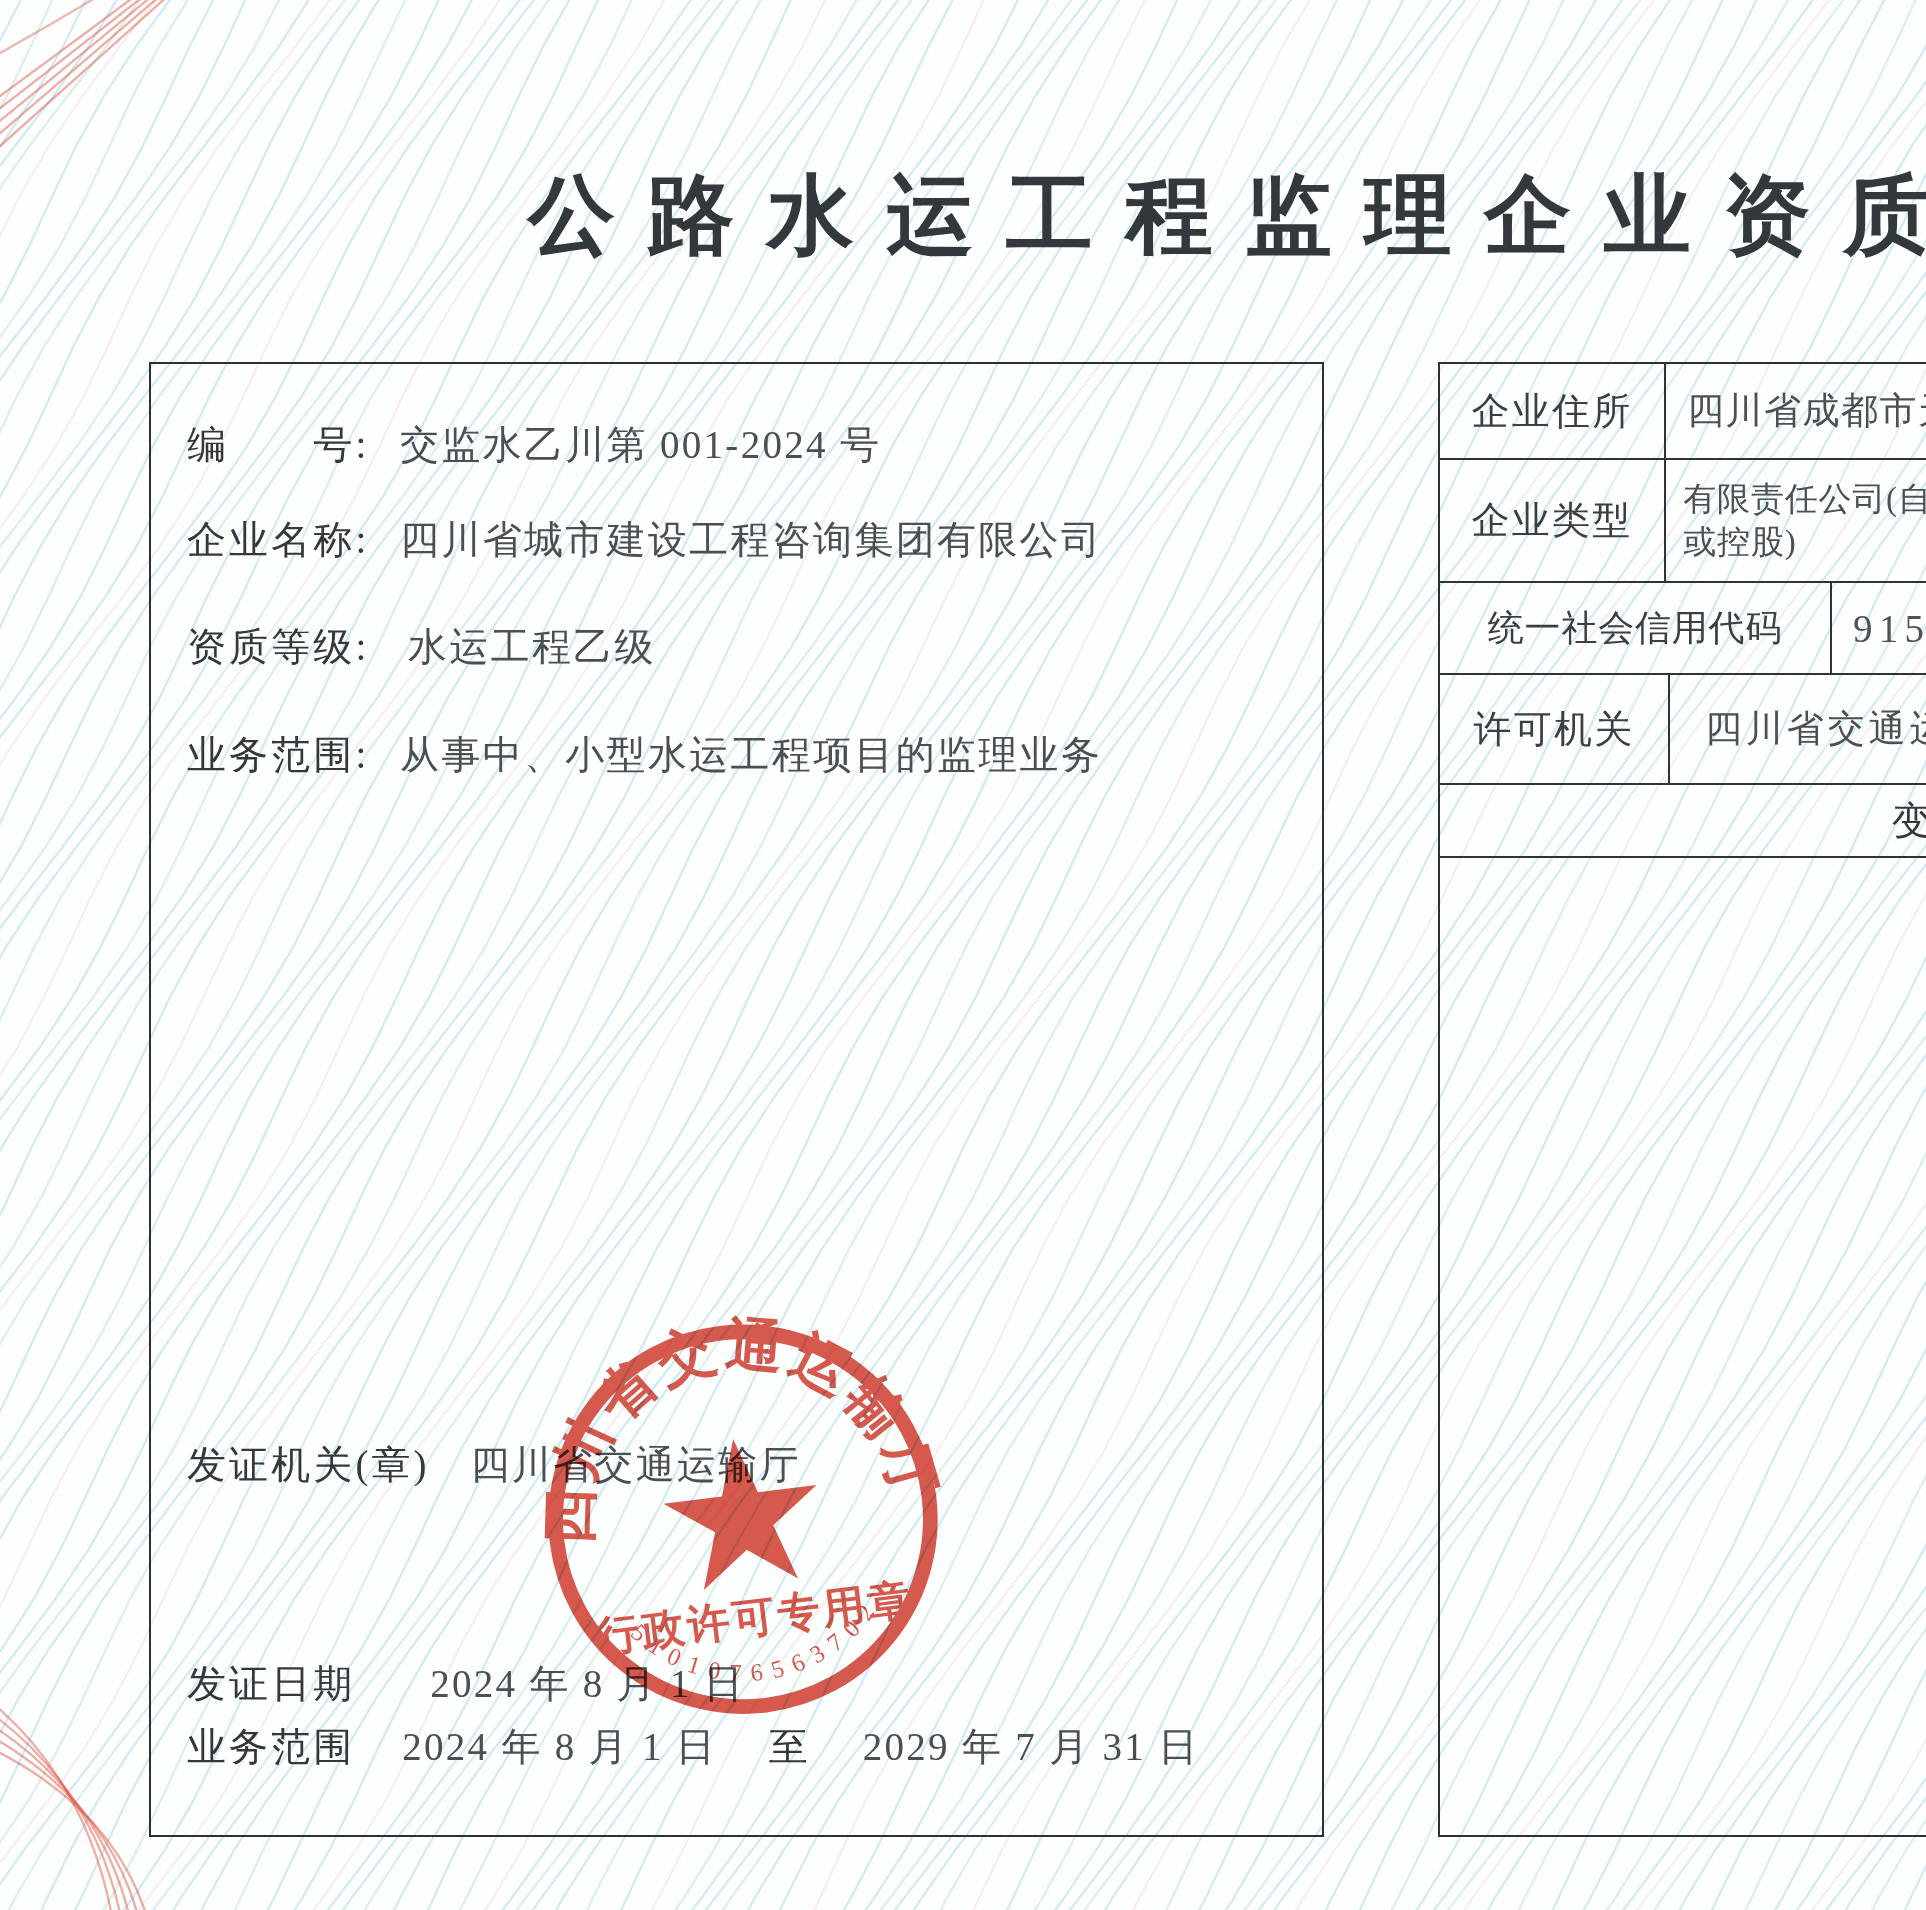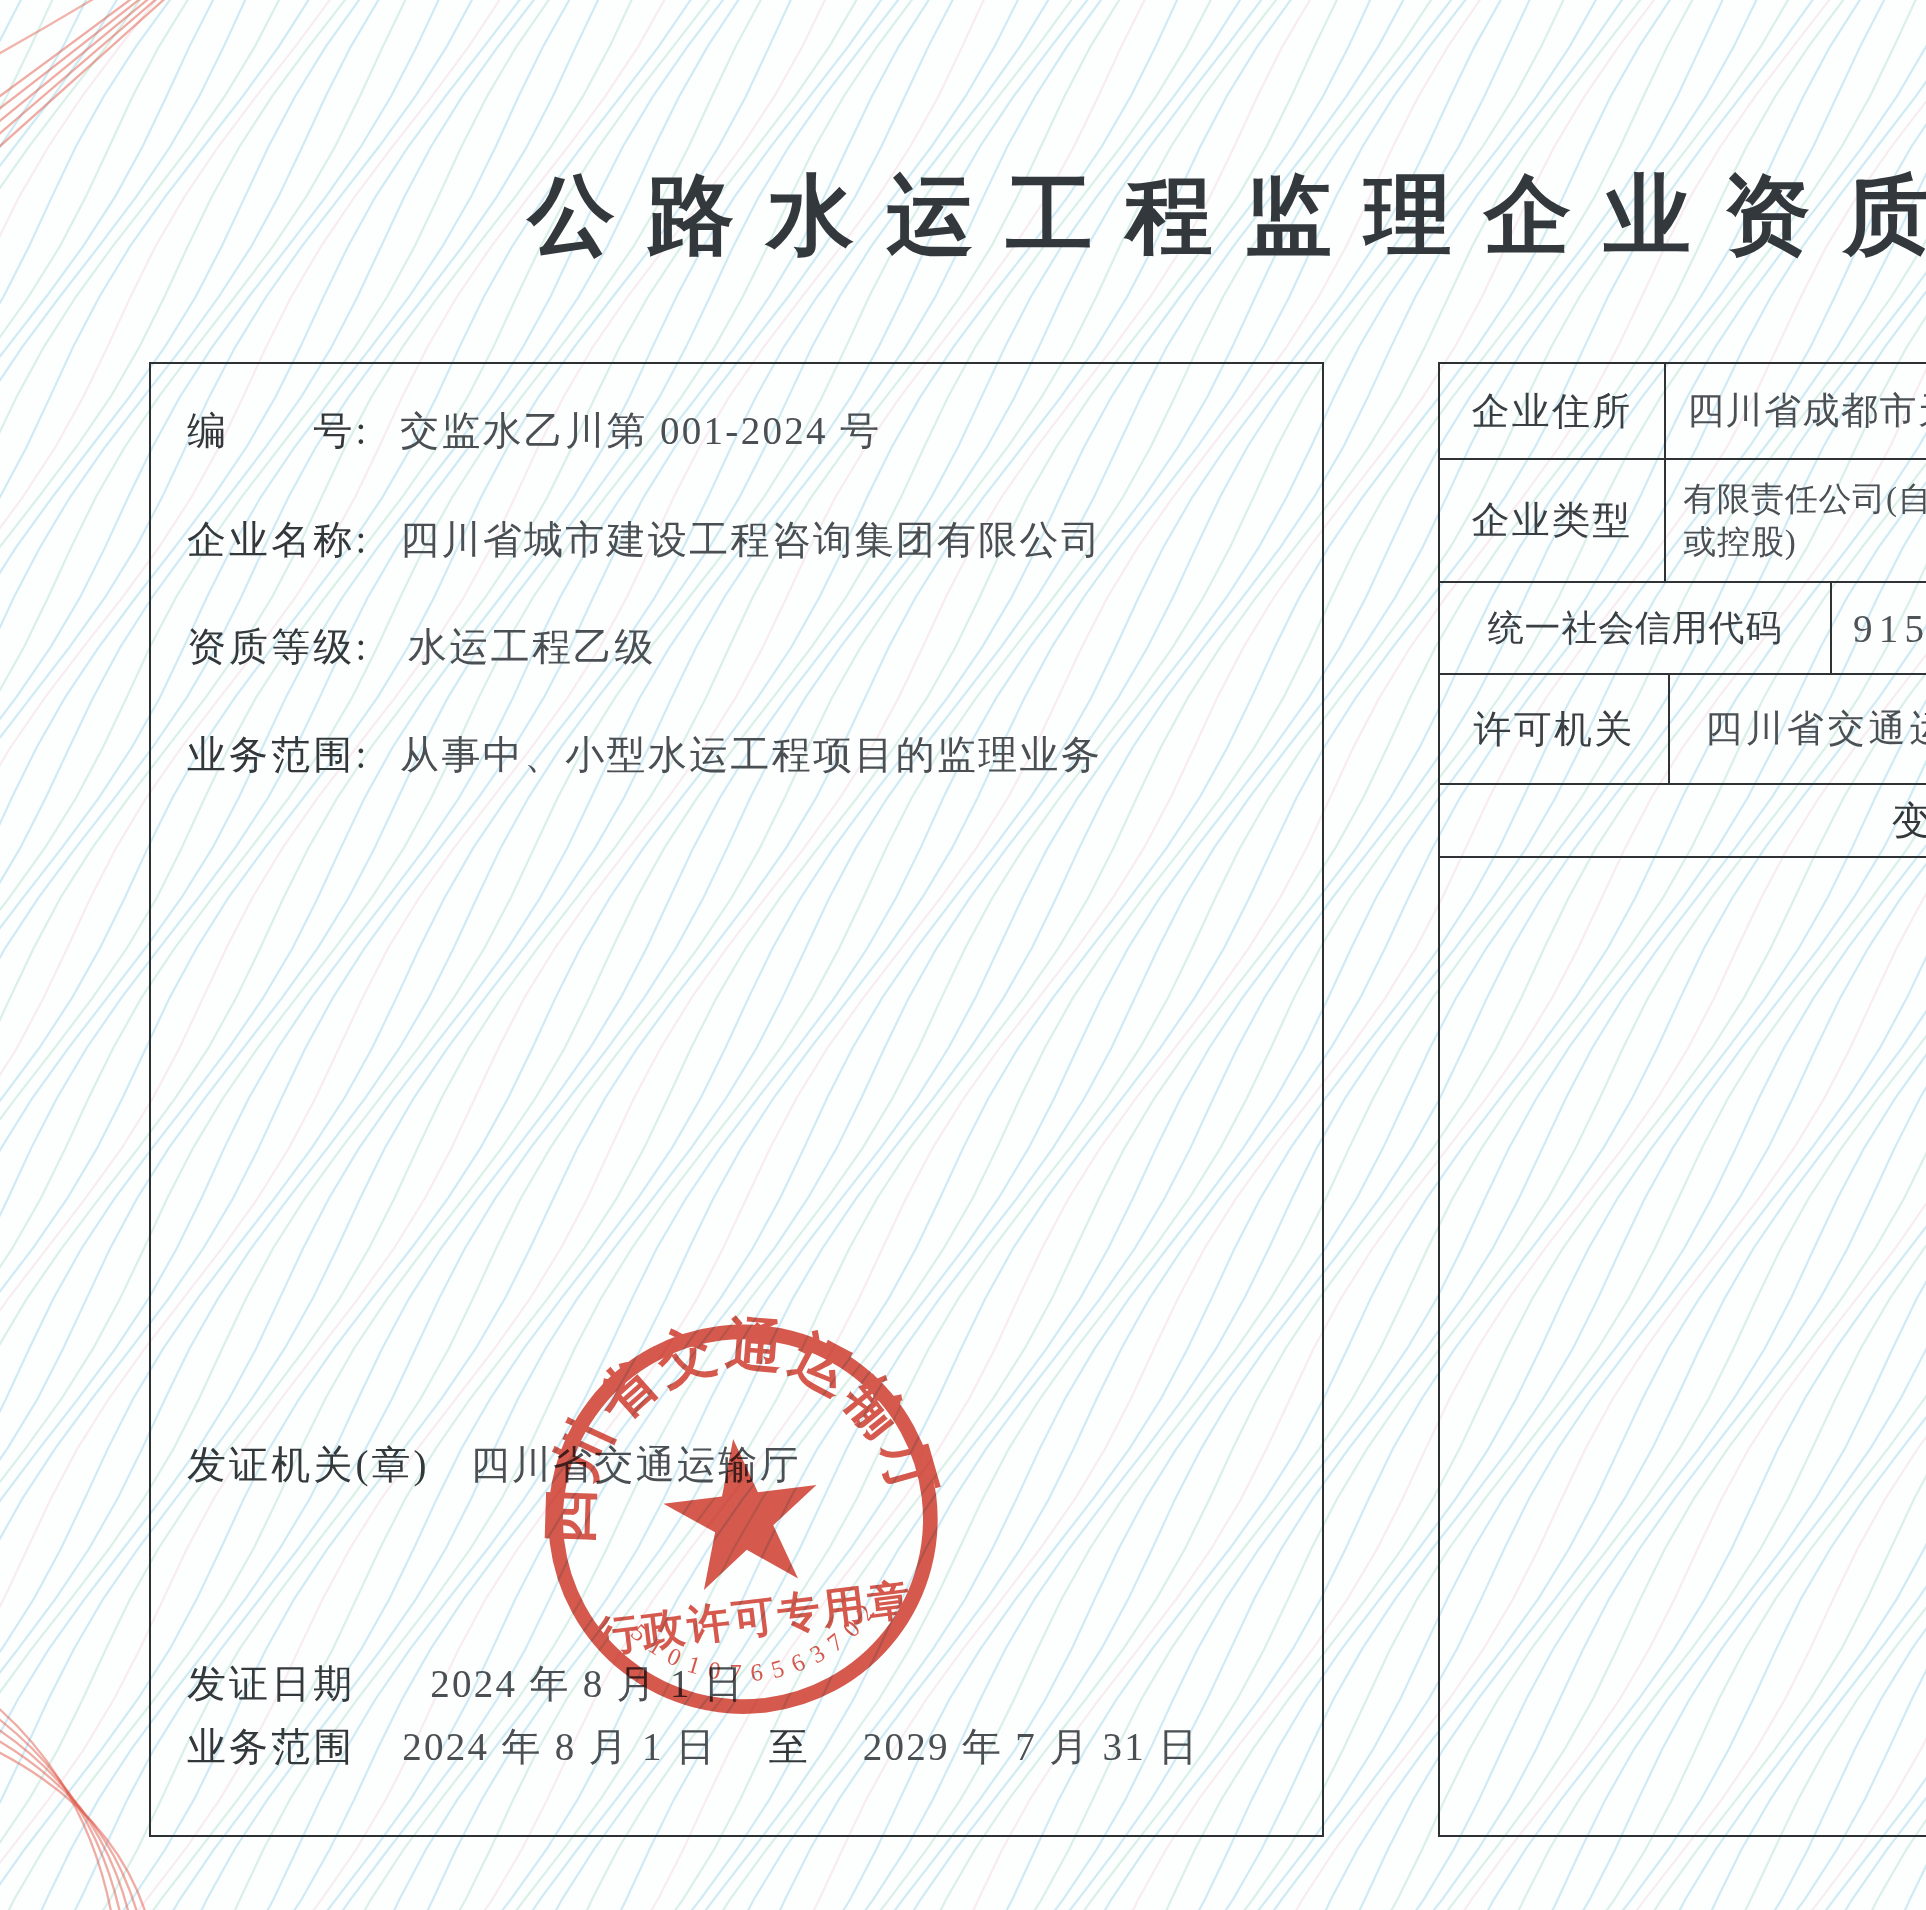--- a/index.html
+++ b/index.html
@@ -220,21 +220,21 @@
       <path d="M -46,420 Q 150,244 502,-70" fill="none" stroke="#dd4a38" stroke-width="6" opacity="0.45"></path>
       <path d="M -70,4516 Q 320,4690 396,5030" fill="none" stroke="#dd4a38" stroke-width="6" opacity="0.45"></path>
       <path d="M -40,160 Q 140,60 320,-50" fill="none" stroke="#dd4a38" stroke-width="6" opacity="0.4"></path>
       <path d="M 6952,2100 L 6952,3280" fill="none" stroke="#dd4a38" stroke-width="9" opacity="0.5" stroke-dasharray="6 30"></path>
     </svg>
 
   <div class="title abs">公 路 水 运 工 程 监 理 企 业 资 质 证 书</div>
 
   <div class="lbox abs"></div>
 
-  <div class="lline abs" style="top:404px">
+  <div class="lline abs" style="top:418px">
     <span class="lab">编　　号:</span>
     <span class="val">交监水乙川第 001-2024 号</span>
   </div>
   <div class="lline abs" style="top:513px">
     <span class="lab">企业名称:</span>
     <span class="val">四川省城市建设工程咨询集团有限公司</span>
   </div>
   <div class="lline abs" style="top:620px">
     <span class="lab">资质等级:</span>
     <span class="val" style="margin-left:29px">水运工程乙级</span>

